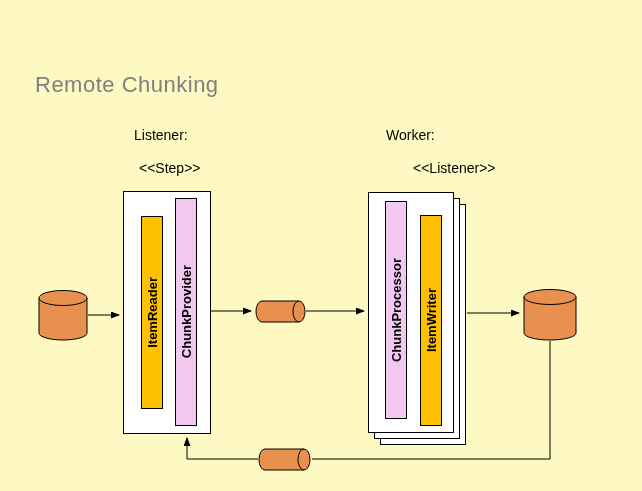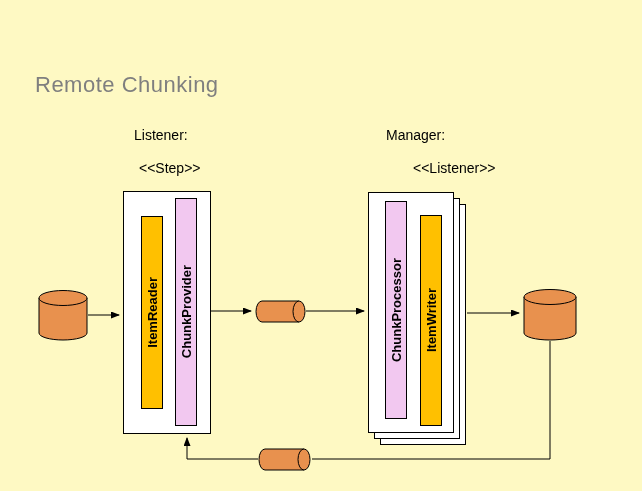--- a/index.html
+++ b/index.html
@@ -65,21 +65,21 @@
   }
 </style>
 </head>
 <body>
 
 <div class="canvas">
 
   <div class="title">Remote Chunking</div>
 
   <div class="role-label" style="left:134px; top:127px;">Listener:</div>
-  <div class="role-label" style="left:386px; top:127px;">Manager:</div>
+  <div class="role-label" style="left:386px; top:127px;">Worker:</div>
   <div class="stereotype" style="left:139px; top:160px;">&lt;&lt;Step&gt;&gt;</div>
   <div class="stereotype" style="left:377px; top:160px;margin-left:36px;">&lt;&lt;Listener&gt;&gt;</div>
 
   <div class="outline-box" style="left:123px; top:191px; width:88px; height:243px;"></div>
   <div class="bar bar-gold" style="left:141px; top:216px; width:22px; height:193px;">
     <span>ItemReader</span>
   </div>
   <div class="bar bar-pink" style="left:175px; top:198px; width:22px; height:228px;">
     <span>ChunkProvider</span>
   </div>

